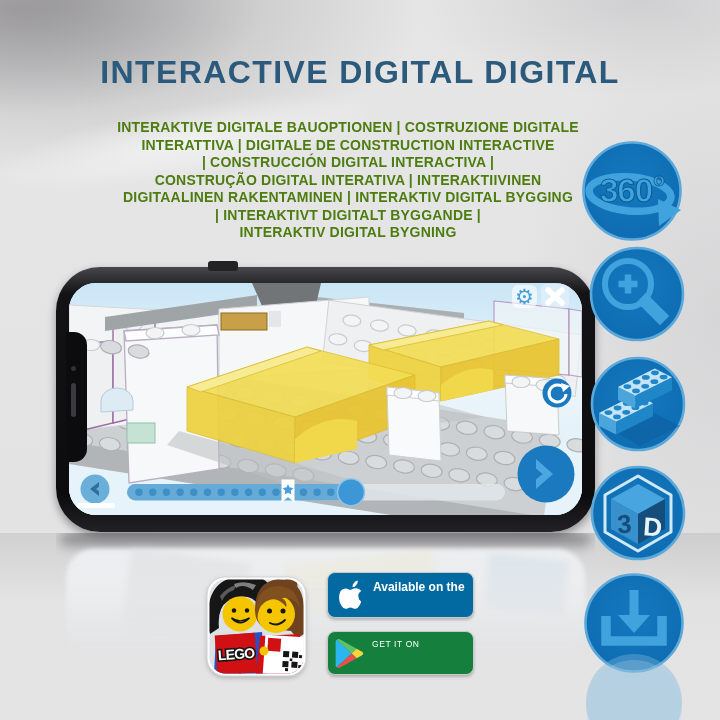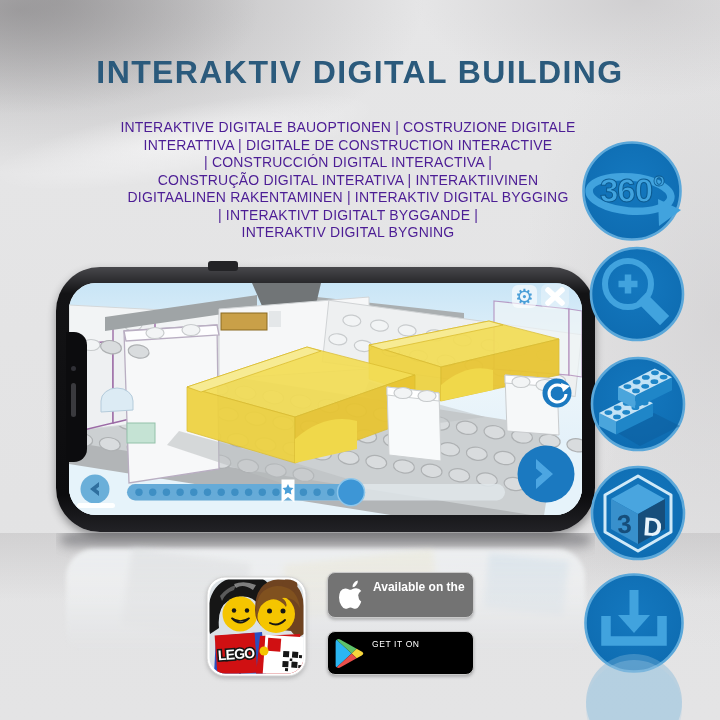--- a/index.html
+++ b/index.html
@@ -31,24 +31,24 @@
   mask-image:linear-gradient(180deg,rgba(0,0,0,.9),rgba(0,0,0,.5) 40%,transparent 92%);">
   <div class="abs" style="left:4px;top:0;width:531px;height:13px;border-radius:7px;background:#7e7e82;filter:blur(6px);"></div>
   <div class="abs" style="left:10px;top:16px;width:519px;height:110px;border-radius:28px;filter:blur(2px);
     background:linear-gradient(180deg,#f2f5f7, #fafcfd 30%, #f0f5f8 75%, #ecf2f6);"></div>
   <div class="abs" style="left:70px;top:22px;width:120px;height:80px;background:#dadddf;opacity:.45;transform:rotate(8deg);filter:blur(3px);"></div>
   <div class="abs" style="left:230px;top:24px;width:150px;height:55px;background:#f1e8bc;opacity:.3;transform:rotate(-6deg);filter:blur(3px);"></div>
   <div class="abs" style="left:430px;top:24px;width:80px;height:55px;background:#bcd8ec;opacity:.35;transform:rotate(6deg);filter:blur(3px);"></div>
 </div>
 
 <div class="abs" style="left:0;top:53.5px;width:720px;text-align:center;
-  font-size:32px;font-weight:bold;letter-spacing:1.4px;color:#2b5a7c;">INTERAKTIV DIGITAL BUILDING</div>
+  font-size:32px;font-weight:bold;letter-spacing:1.4px;color:#2b5a7c;">INTERACTIVE DIGITAL DIGITAL</div>
 
 <div class="abs" style="left:48px;top:119px;width:600px;text-align:center;
-  font-size:14px;font-weight:normal;letter-spacing:.2px;line-height:17.5px;color:#4c1d95;">
+  font-size:14px;font-weight:bold;letter-spacing:.2px;line-height:17.5px;color:#4d7c0f;">
 INTERAKTIVE DIGITALE BAUOPTIONEN | COSTRUZIONE DIGITALE<br>
 INTERATTIVA | DIGITALE DE CONSTRUCTION INTERACTIVE<br>
 | CONSTRUCCIÓN DIGITAL INTERACTIVA |<br>
 CONSTRUÇÃO DIGITAL INTERATIVA | INTERAKTIIVINEN<br>
 DIGITAALINEN RAKENTAMINEN | INTERAKTIV DIGITAL BYGGING<br>
 | INTERAKTIVT DIGITALT BYGGANDE |<br>
 INTERAKTIV DIGITAL BYGNING
 </div>
 
 <div class="abs" id="phone" style="left:56px;top:267px;width:539px;height:265px;border-radius:44px;
@@ -428,32 +428,32 @@
         <rect x="84" y="82" width="2.5" height="2.5"></rect>
           <rect x="93" y="78" width="3" height="3"></rect>
         <rect x="93" y="88" width="3" height="3"></rect>
           <rect x="80" y="92" width="3" height="3"></rect>
       </g>
     </g>
     <circle cx="58" cy="75" r="4.5" fill="#f5c500"></circle>
   </g>
 </svg>
 
-<div class="abs" style="left:327px;top:572px;width:147px;height:46px;border-radius:8px;background:#737373;border:1.5px solid #c9c9c9;box-sizing:border-box;box-shadow:0 2px 3px rgba(80,80,82,.35);">
+<div class="abs" style="left:327px;top:572px;width:147px;height:46px;border-radius:8px;background:#0369a1;border:1.5px solid #c9c9c9;box-sizing:border-box;box-shadow:0 2px 3px rgba(80,80,82,.35);">
 
   <svg class="abs" style="left:11px;top:7px;" width="25" height="31" viewBox="0 0 26 31">
     <path d="M17.8 4.8 Q20 2.3 19.6 0 Q17.2 .3 15.5 2.4 Q13.7 4.4 14.1 6.9 Q16.4 7 17.8 4.8 Z" fill="#fff"></path>
     <path d="M19.9 16.4 q0-3.7 3.3-5.6 q-1.9-2.7-5.2-2.9 q-2.2-.2-4.4 1 q-1.1.6-1.8.6 q-.7 0-2-.6 q-1.7-.8-3.3-.7 q-3.1.1-5 2.8 Q0 13.9 0 17.5 q0 4.4 2.4 8.4 q2.1 3.5 4.4 3.5 q1.1 0 2.6-.7 q1.3-.7 2.5-.7 q1.2 0 2.5.7 q1.4.7 2.5.7 q2.5 0 4.5-3.7 q1.1-2 1.7-4 q-2.8-1.2-2.8-5.3 Z" fill="#fff"></path>
   </svg>
 
   <div class="abs" style="left:45px;top:7px;color:#fff;font-size:12px;font-weight:bold;white-space:nowrap;">Available on the</div>
 
 </div>
 
-<div class="abs" style="left:327px;top:631px;width:147px;height:44px;border-radius:8px;background:#000000;border:1.5px solid #c9c9c9;box-sizing:border-box;box-shadow:0 2px 3px rgba(80,80,82,.35);">
+<div class="abs" style="left:327px;top:631px;width:147px;height:44px;border-radius:8px;background:#15803d;border:1.5px solid #c9c9c9;box-sizing:border-box;box-shadow:0 2px 3px rgba(80,80,82,.35);">
 
   <svg class="abs" style="left:7px;top:6px;" width="30" height="31" viewBox="0 0 26 28">
     <path d="M1 1.5 L14.5 14 L1 26.5 Q0 26 0 24.5 V3.5 Q0 2 1 1.5 Z" fill="#2bb6f2"></path>
     <path d="M1 1.5 L14.5 14 L19 9.8 L4.5 1.5 Q2.5.4 1 1.5 Z" fill="#5ec26a"></path>
     <path d="M14.5 14 L19 18.2 L23.5 15.7 Q25 14.8 25 14 Q25 13.2 23.5 12.3 L19 9.8 Z" fill="#f7d63c"></path>
     <path d="M1 26.5 L14.5 14 L19 18.2 L4.5 26.5 Q2.5 27.6 1 26.5 Z" fill="#ea4f4b"></path>
   </svg>
 
   <div class="abs" style="left:44px;top:7px;color:#fff;font-size:8.5px;letter-spacing:.6px;white-space:nowrap;">GET IT ON</div>
 

